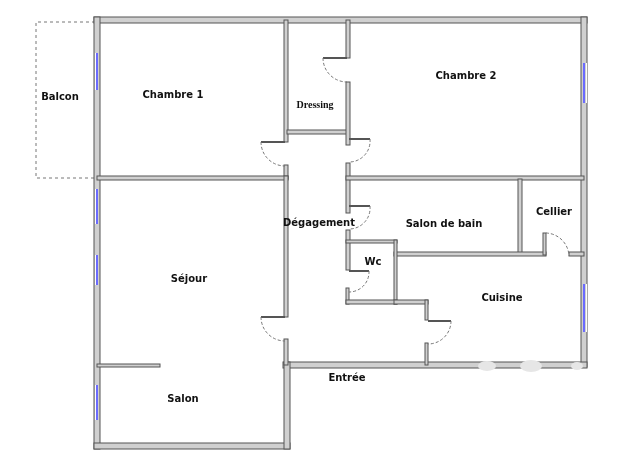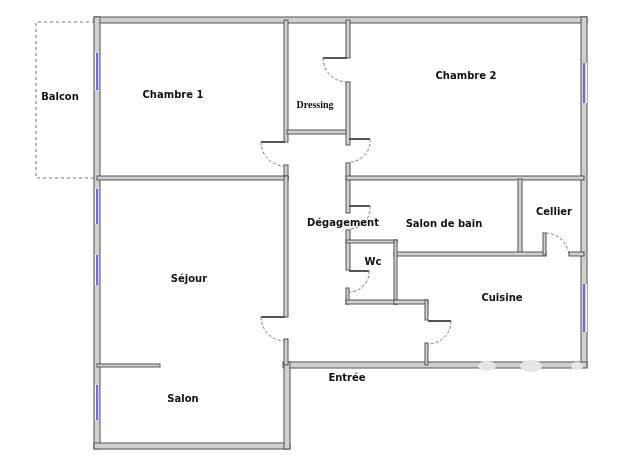--- a/index.html
+++ b/index.html
@@ -126,20 +126,20 @@
     <ellipse cx="487" cy="366" rx="9" ry="5"></ellipse>
     <ellipse cx="531" cy="366" rx="11" ry="6"></ellipse>
     <ellipse cx="577" cy="366" rx="6" ry="4"></ellipse>
   </g>
 </svg>
 
 <div class="room-label" style="left:60px;top:96px;">Balcon</div>
 <div class="room-label" style="left:173px;top:94px;">Chambre 1</div>
 <div class="room-label" style="left:315px;top:104px;font-family:Liberation Serif, serif;">Dressing</div>
 <div class="room-label" style="left:466px;top:75px;">Chambre 2</div>
-<div class="room-label" style="left:319px;top:222px;margin-left:24px;">Dégagement</div>
+<div class="room-label" style="left:319px;top:222px;">Dégagement</div>
 <div class="room-label" style="left:444px;top:223px;">Salon de bain</div>
 <div class="room-label" style="left:554px;top:211px;">Cellier</div>
 <div class="room-label" style="left:373px;top:261px;">Wc</div>
 <div class="room-label" style="left:189px;top:278px;">Séjour</div>
 <div class="room-label" style="left:502px;top:297px;">Cuisine</div>
 <div class="room-label" style="left:347px;top:334px;margin-top:43px;">Entrée</div>
 <div class="room-label" style="left:183px;top:398px;">Salon</div>
 
 </body></html>

